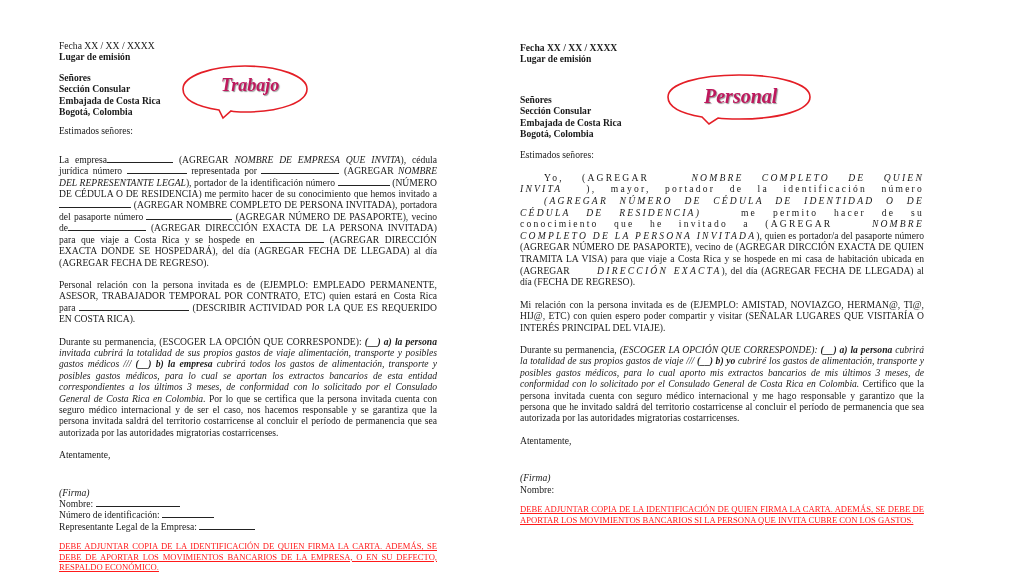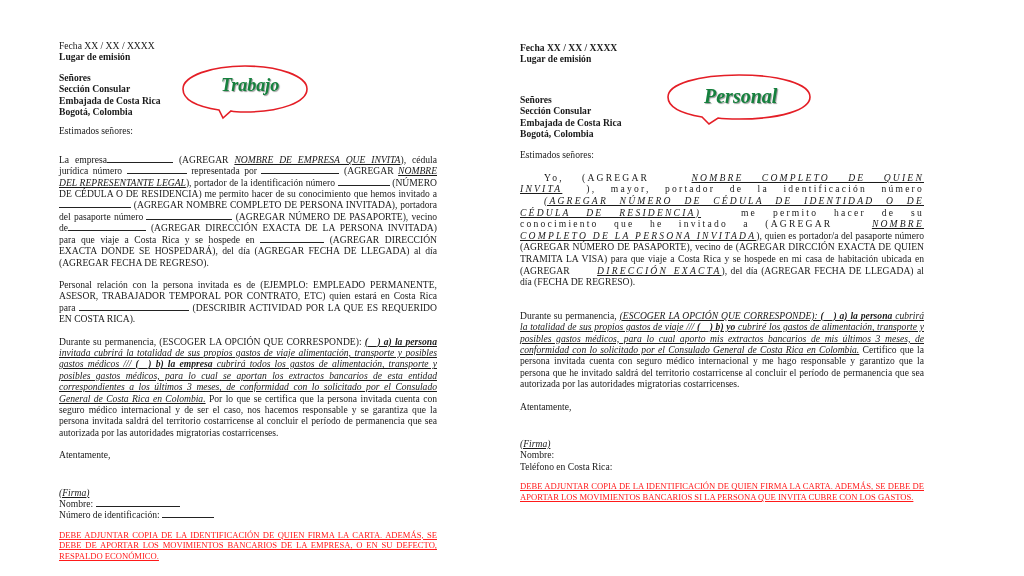--- a/index.html
+++ b/index.html
@@ -3,31 +3,31 @@
 <meta charset="utf-8">
 <style>
   html, body { margin:0; padding:0; background:#ffffff; }
   body { width:1024px; height:576px; position:relative; overflow:hidden;
          font-family:"Liberation Serif", "DejaVu Serif", serif; color:#1a1a1a; }
   .page { position:absolute; font-size:9.6px; line-height:11.4px; }
   #letter-trabajo { left:59px; top:40px; width:378px; }
   #letter-personal { left:520px; top:42px; width:404px; }
   .right { text-align:left; }
   .bold { font-weight:bold; }
-  .ital { font-style:italic;text-decoration:underline; }
+  .ital { font-style:italic; }
   p { margin:0; }
   .just { text-align:justify; }
   .gap { height:11px; }
   .addr { font-weight:bold; }
   .warn { color:#ff1a1a; font-weight:normal; text-decoration:underline; text-align:justify; font-size:8.6px; line-height:10.6px; }
   .blank { display:inline-block; border-bottom:1px solid #222; height:8px; vertical-align:baseline; }
   .bubble { position:absolute; }
   .bubble svg { position:absolute; left:0; top:0; }
   .bubble .blabel { position:absolute; font-family:"Liberation Serif", "DejaVu Serif", serif;
-                    font-weight:bold; font-style:italic; color:#15803d; text-shadow:1px 1px 1px #999; }
+                    font-weight:bold; font-style:italic; color:#be185d; text-shadow:1px 1px 1px #999; }
   .spaced { letter-spacing:2.2px;margin-left:24px; }
 </style>
 </head>
 <body>
 
 <div class="bubble" style="left:181px; top:64px; width:128px; height:58px;">
   <svg width="128" height="58" viewBox="0 0 128 58">
     <path d="M 38 46 C 12 42, 2 34, 2 25 C 2 12, 30 2, 64 2 C 98 2, 126 12, 126 25 C 126 38, 100 48, 64 48 C 58 48, 54 48, 50 47 L 42 54 Z" fill="#ffffff" stroke="#e41e26" stroke-width="1.6" stroke-linejoin="miter"></path>
   </svg>
   <span class="blabel" style="left:40px; top:11px; font-size:18px;">Trabajo</span>
@@ -68,20 +68,21 @@
     <span>Durante su permanencia, (ESCOGER LA OPCIÓN QUE CORRESPONDE): </span><span class="bold ital">(__) a) la persona</span><span class="ital"> invitada cubrirá la totalidad de sus propios gastos de viaje alimentación, transporte y posibles gastos médicos /// </span><span class="bold ital">(__) b) la empresa</span><span class="ital"> cubrirá todos los gastos de alimentación, transporte y posibles gastos médicos, para lo cual se aportan los extractos bancarios de esta entidad correspondientes a los últimos 3 meses, de conformidad con lo solicitado por el Consulado General de Costa Rica en Colombia.</span><span> Por lo que se certifica que la persona invitada cuenta con seguro médico internacional y de ser el caso, nos hacemos responsable y se garantiza que la persona invitada saldrá del territorio costarricense al concluir el período de permanencia que sea autorizada por las autoridades migratorias costarricenses.</span>
   </p>
   <div class="gap"></div>
 
   <p>Atentamente,</p>
   <div style="height:26px"></div>
 
   <p class="ital">(Firma)</p>
   <p><span>Nombre: </span><span class="blank" style="width:84px"></span></p>
   <p><span>Número de identificación: </span><span class="blank" style="width:52px"></span></p>
+  <p><span>Representante Legal de la Empresa: </span><span class="blank" style="width:56px"></span></p>
   <div style="height:9px"></div>
   <p class="warn">DEBE ADJUNTAR COPIA DE LA IDENTIFICACIÓN DE QUIEN FIRMA LA CARTA. ADEMÁS, SE DEBE DE APORTAR LOS MOVIMIENTOS BANCARIOS DE LA EMPRESA, O EN SU DEFECTO, RESPALDO ECONÓMICO.</p>
 </div>
 
 <div class="page" id="letter-personal">
   <p class="right bold">Fecha XX / XX / XXXX</p>
   <p class="right bold">Lugar de emisión</p>
   <div style="height:29px"></div>
   <div>
     <p class="addr">Señores</p>
@@ -91,28 +92,28 @@
   </div>
   <div style="height:10px"></div>
   <p>Estimados señores:</p>
   <div style="height:11px"></div>
 
   <p class="just" style="line-height:11.6px;">
     <span class="spaced">Yo, (AGREGAR </span><span class="ital spaced">NOMBRE COMPLETO DE QUIEN INVITA</span><span class="spaced">), mayor, portador de la identificación número </span><span class="ital spaced">(AGREGAR NÚMERO DE CÉDULA DE IDENTIDAD O DE CÉDULA DE RESIDENCIA)</span><span class="spaced"> me permito hacer de su conocimiento que he invitado a (AGREGAR </span><span class="ital spaced">NOMBRE COMPLETO DE LA PERSONA INVITADA</span><span>), quien es portador/a del pasaporte número (AGREGAR NÚMERO DE PASAPORTE), vecino de (AGREGAR DIRCCIÓN EXACTA DE QUIEN TRAMITA LA VISA) para que viaje a Costa Rica y se hospede en mi casa de habitación ubicada en (AGREGAR </span><span class="ital spaced">DIRECCIÓN EXACTA</span><span>), del día (AGREGAR FECHA DE LLEGADA) al día (FECHA DE REGRESO).</span>
   </p>
   <div class="gap"></div>
 
+  <p class="just">Mi relación con la persona invitada es de (EJEMPLO: AMISTAD, NOVIAZGO, HERMAN@, TI@, HIJ@, ETC) con quien espero poder compartir y visitar (SEÑALAR LUGARES QUE VISITARÍA O INTERÉS PRINCIPAL DEL VIAJE).</p>
   <div class="gap"></div>
 
   <p class="just">
     <span>Durante su permanencia, </span><span class="ital">(ESCOGER LA OPCIÓN QUE CORRESPONDE): </span><span class="bold ital">(__) a) la persona</span><span class="ital"> cubrirá la totalidad de sus propios gastos de viaje /// </span><span class="bold ital">(__) b) yo</span><span class="ital"> cubriré los gastos de alimentación, transporte y posibles gastos médicos, para lo cual aporto mis extractos bancarios de mis últimos 3 meses, de conformidad con lo solicitado por el Consulado General de Costa Rica en Colombia.</span><span> Certifico que la persona invitada cuenta con seguro médico internacional y me hago responsable y garantizo que la persona que he invitado saldrá del territorio costarricense al concluir el período de permanencia que sea autorizada por las autoridades migratorias costarricenses.</span>
   </p>
   <div class="gap"></div>
 
   <p>Atentamente,</p>
   <div style="height:26px"></div>
 
   <p class="ital">(Firma)</p>
   <p>Nombre:</p>
-  <p>Teléfono en Costa Rica:</p>
   <div style="height:9px"></div>
   <p class="warn">DEBE ADJUNTAR COPIA DE LA IDENTIFICACIÓN DE QUIEN FIRMA LA CARTA. ADEMÁS, SE DEBE DE APORTAR LOS MOVIMIENTOS BANCARIOS SI LA PERSONA QUE INVITA CUBRE CON LOS GASTOS.</p>
 </div>
 
 </body></html>

